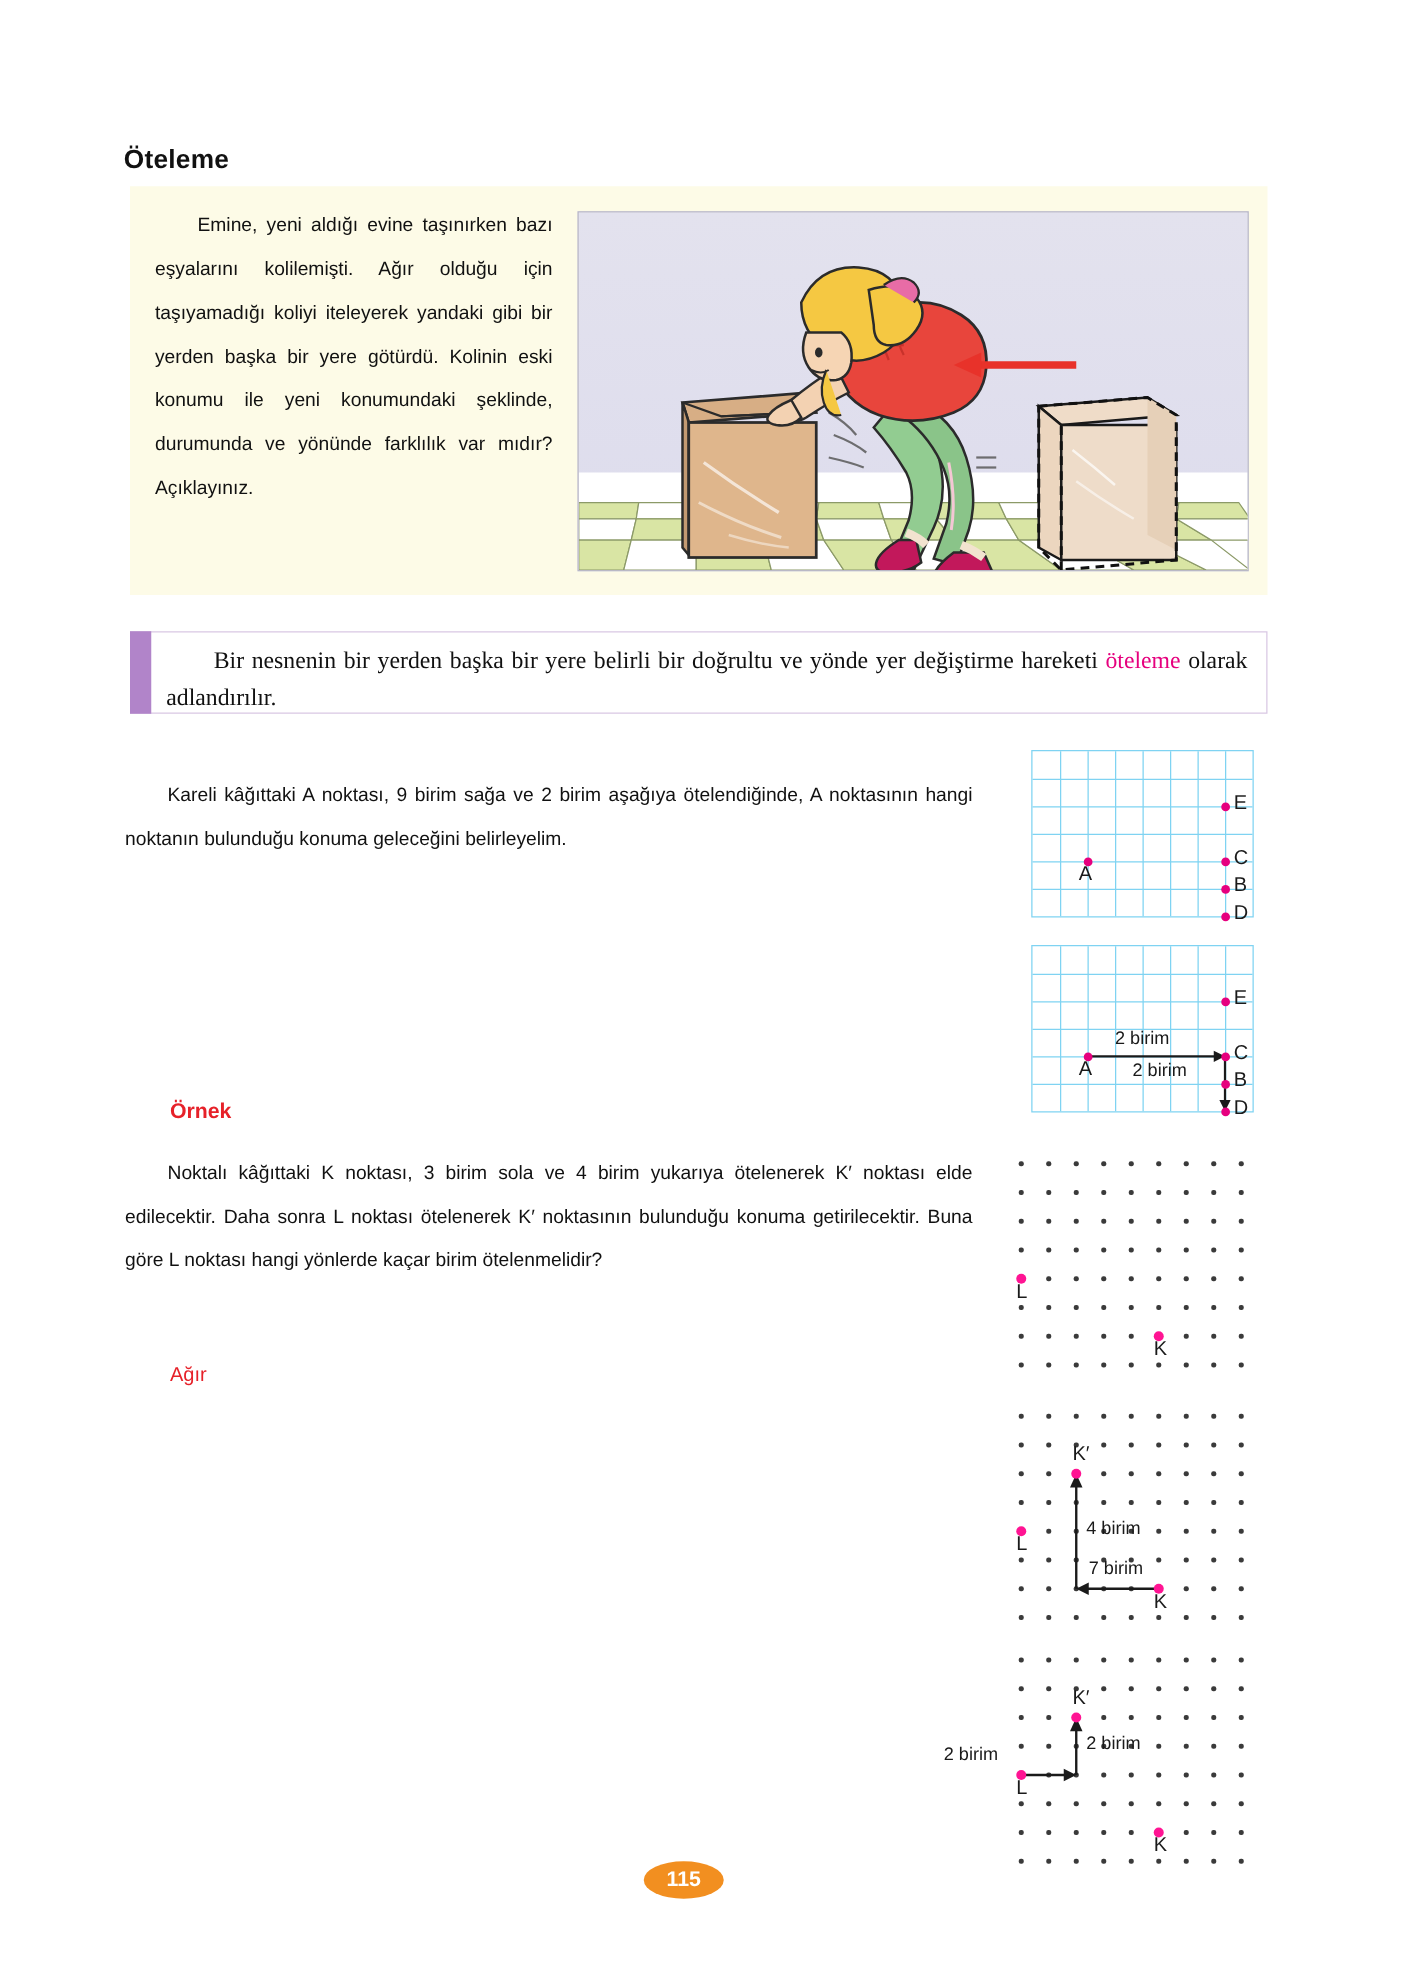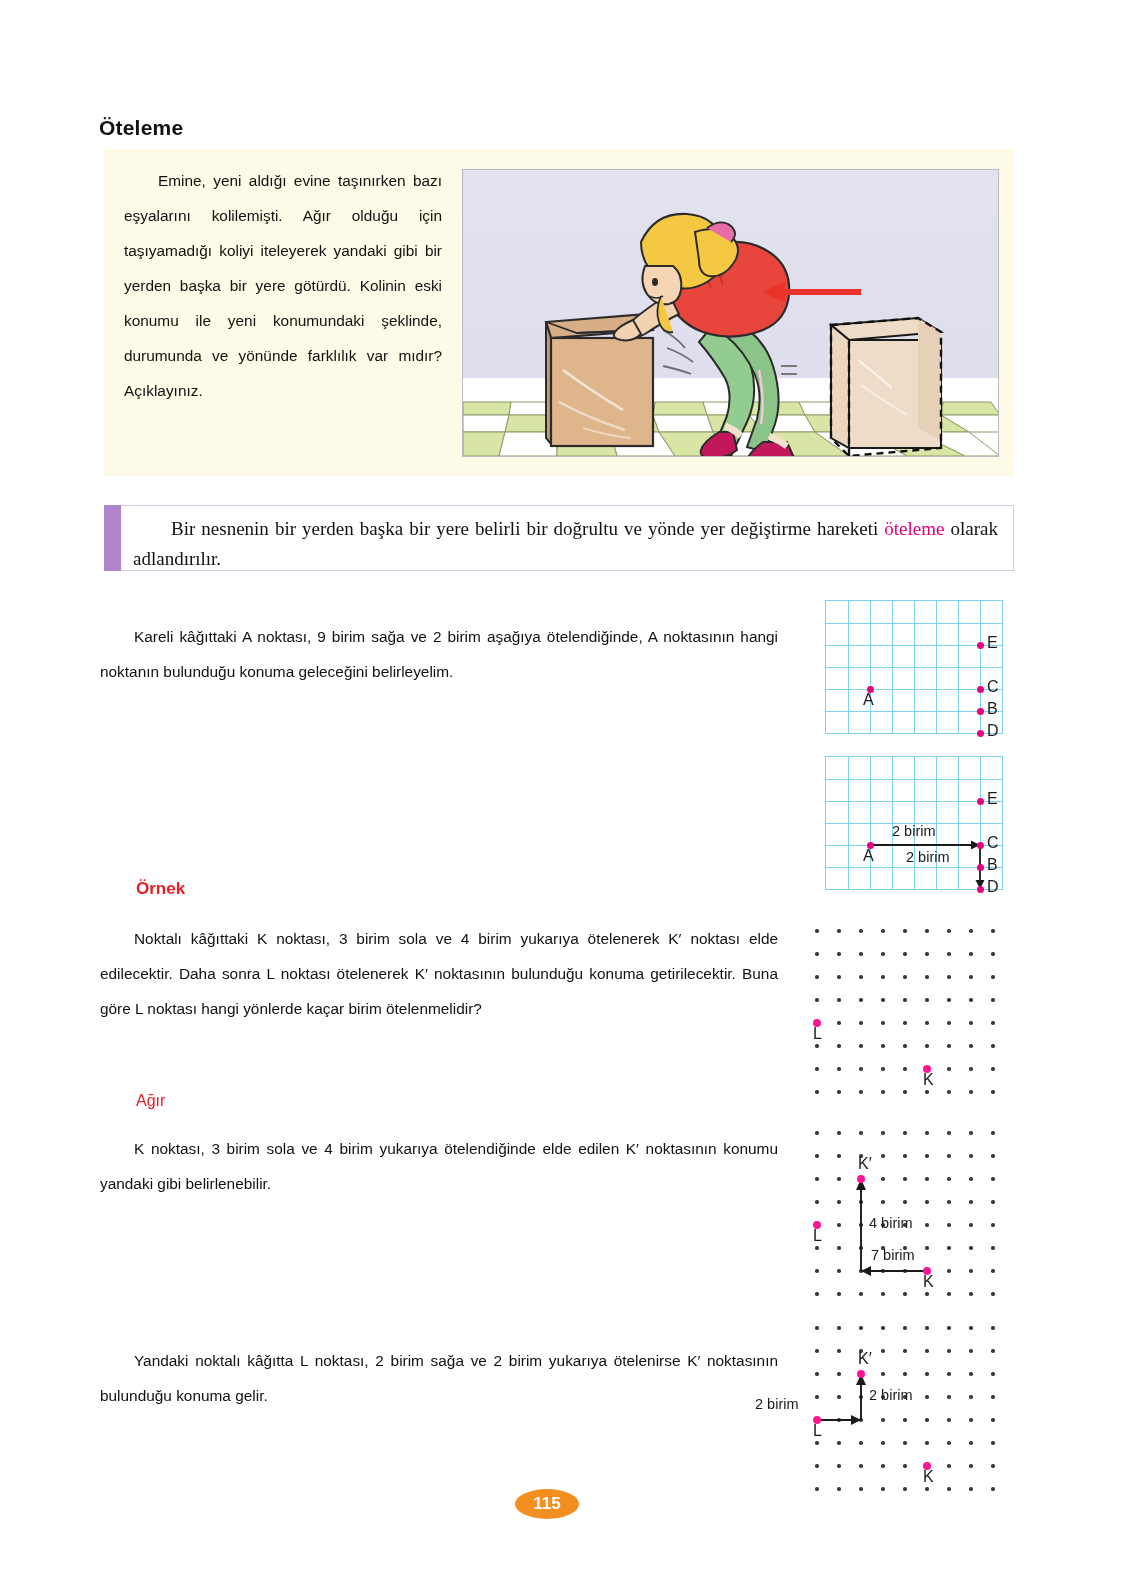--- a/index.html
+++ b/index.html
@@ -484,21 +484,20 @@
       <div class="gdot" style="left: 176px; top: 184px;"></div>
       <div class="gdot" style="left: 198px; top: 184px;"></div>
       <div class="pdot" style="left: 22px; top: 115px;"></div>
       <div class="dlabel" style="left: 18px; top: 117px;">L</div>
       <div class="pdot" style="left: 132px; top: 161px;"></div>
       <div class="dlabel" style="left: 128px; top: 163px;">K</div>
     </div>
 
   <div class="label-red thin" style="top:1092px;">Ağır</div>
 
-  <div class="para" style="top:1131px;"><span class="lead"></span><span>K noktası, 3 birim sola ve 4 birim yukarıya ötelendiğinde elde edilen K′ noktasının konumu yandaki gibi belirlenebilir.</span></div>
 
   <div class="dotgrid" id="fig-dot2" style="left: 795px; top: 1110px; width: 220px; height: 207px;">
       <div class="gdot" style="left: 22px; top: 23px;"></div>
       <div class="gdot" style="left: 44px; top: 23px;"></div>
       <div class="gdot" style="left: 66px; top: 23px;"></div>
       <div class="gdot" style="left: 88px; top: 23px;"></div>
       <div class="gdot" style="left: 110px; top: 23px;"></div>
       <div class="gdot" style="left: 132px; top: 23px;"></div>
       <div class="gdot" style="left: 154px; top: 23px;"></div>
       <div class="gdot" style="left: 176px; top: 23px;"></div>
@@ -575,21 +574,20 @@
         <polygon points="66,69 61,80 71,80" fill="#1a1a1a"></polygon>
       </svg>
       <div class="pdot" style="left: 22px; top: 115px;"></div>
       <div class="dlabel" style="left: 18px; top: 117px;">L</div>
       <div class="pdot" style="left: 132px; top: 161px;"></div>
       <div class="dlabel" style="left: 128px; top: 163px;">K</div>
       <div class="pdot" style="left: 66px; top: 69px;"></div>
       <div class="dlabel" style="left: 63px; top: 45px;">K′</div>
     </div>
 
-  <div class="para" style="top:1343px;"><span class="lead"></span><span>Yandaki noktalı kâğıtta L noktası, 2 birim sağa ve 2 birim yukarıya ötelenirse K′ noktasının bulunduğu konuma gelir.</span></div>
 
   <div class="dotgrid" id="fig-dot3" style="left: 795px; top: 1305px; width: 220px; height: 207px;">
       <div class="gdot" style="left: 22px; top: 23px;"></div>
       <div class="gdot" style="left: 44px; top: 23px;"></div>
       <div class="gdot" style="left: 66px; top: 23px;"></div>
       <div class="gdot" style="left: 88px; top: 23px;"></div>
       <div class="gdot" style="left: 110px; top: 23px;"></div>
       <div class="gdot" style="left: 132px; top: 23px;"></div>
       <div class="gdot" style="left: 154px; top: 23px;"></div>
       <div class="gdot" style="left: 176px; top: 23px;"></div>

